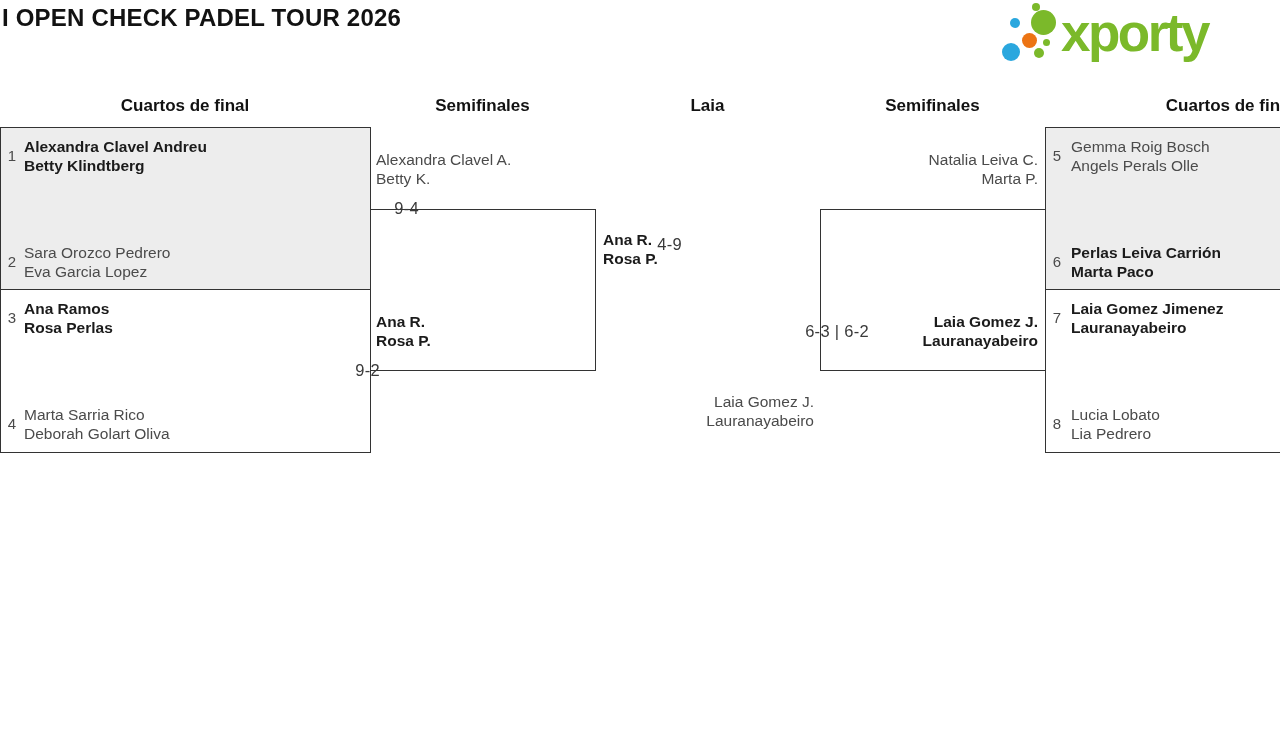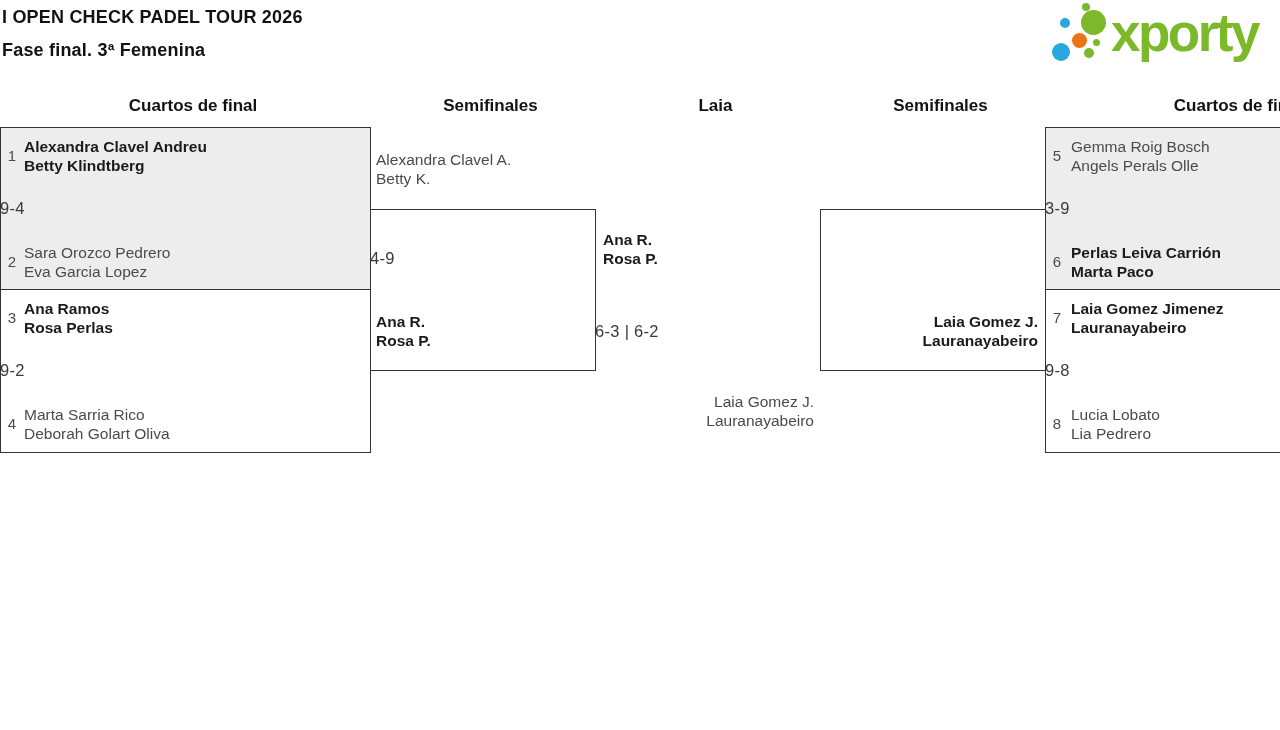--- a/index.html
+++ b/index.html
@@ -1,61 +1,60 @@
 <!DOCTYPE html>
 <html style="--heading-text: #121212; --box-border: #333333; --box-fill: #ededed; --winner-text: #1b1b1b; --loser-text: #4b4b4b; --score-text: #3a3a3a;"><head>
 <meta charset="utf-8">
 <style>
   html,body{margin:0;padding:0;background:#ffffff;}
   #stage{
     position:relative;width:1280px;height:730px;overflow:hidden;background:#fff;
     font-family:"Liberation Sans","DejaVu Sans",sans-serif;
   }
   .title{
-    position:absolute;left:2px;top:1px;font-size:18px;font-weight:800;
+    position:absolute;left:2px;top:1px;font-size:24px;font-weight:800;
     line-height:33px;color:var(--heading-text,#121212);letter-spacing:0.2px;
   }
   .colhead{
     position:absolute;top:96px;height:20px;font-size:17px;font-weight:600;
-    color:var(--heading-text,#121212);text-align:center;margin-left:8px;
+    color:var(--heading-text,#121212);text-align:center;
   }
   .box{
     position:absolute;box-sizing:border-box;background:#fff;
     border:1.5px solid var(--box-border,#333);
   }
   .box.shaded{background:var(--box-fill,#eee);}
   .seed{
     position:absolute;width:14px;text-align:center;font-size:15px;line-height:19px;
     color:var(--loser-text,#4b4b4b);
   }
   .team{
     position:absolute;font-size:15.5px;line-height:19px;
     color:var(--loser-text,#4b4b4b);white-space:nowrap;
   }
   .team.winner{font-weight:700;color:var(--winner-text,#1b1b1b);}
   .team.right{text-align:right;}
   .score{
-    position:absolute;text-align:left;font-size:16.5px;line-height:19px;
-    color:var(--score-text,#3a3a3a);letter-spacing:0.3px;
+    position:absolute;text-align:right;font-size:16.5px;line-height:19px;
+    color:var(--score-text,#3a3a3a);letter-spacing:0.3px;padding-left:48px;
   }
-  .logo{position:absolute;left:1050px;top:2px;width:230px;height:74px;}
+  .logo{position:absolute;left:1000px;top:2px;width:230px;height:74px;}
   .dot{position:absolute;border-radius:50%;}
   .wordmark{
     position:absolute;left:61px;top:-7px;font-size:53px;line-height:76px;
     font-weight:800;letter-spacing:-2.5px;
   }
 </style>
 </head>
 <body>
 
 <div id="stage">
 
   <div class="title">
     <div>I OPEN CHECK PADEL TOUR 2026</div>
-    <div>Fase final. 3ª Femenina</div>
   </div>
 
   <div class="logo">
     <div class="dot" style="left: 32px; top: 1px; width: 8px; height: 8px; background-color: rgb(123, 185, 42);"></div>
     <div class="dot" style="left: 31px; top: 8px; width: 25px; height: 25px; background-color: rgb(123, 185, 42);"></div>
     <div class="dot" style="left: 10px; top: 16px; width: 10px; height: 10px; background-color: rgb(42, 167, 222);"></div>
     <div class="dot" style="left: 22px; top: 31px; width: 15px; height: 15px; background-color: rgb(236, 116, 20);"></div>
     <div class="dot" style="left: 43px; top: 37px; width: 7px; height: 7px; background-color: rgb(123, 185, 42);"></div>
     <div class="dot" style="left: 2px; top: 41px; width: 18px; height: 18px; background-color: rgb(42, 167, 222);"></div>
     <div class="dot" style="left: 34px; top: 46px; width: 10px; height: 10px; background-color: rgb(123, 185, 42);"></div>
@@ -96,36 +95,40 @@
   <div class="seed" style="left:5px;top:414px">4</div>
   <div class="team" style="left:24px;top:405px">
     <div>Marta Sarria Rico</div>
     <div>Deborah Golart Oliva</div>
   </div>
 
   <div class="team" style="left:376px;top:150px">
     <div>Alexandra Clavel A.</div>
     <div>Betty K.</div>
   </div>
-  <div class="score" style="left:370px;width:264px;top:249px">4-9</div>
+  <div class="score" style="left:370px;width:264px;top:235px">4-9</div>
   <div class="team winner" style="left:376px;top:312px">
     <div>Ana R.</div>
     <div>Rosa P.</div>
   </div>
 
   <div class="team winner" style="left:603px;top:230px">
     <div>Ana R.</div>
     <div>Rosa P.</div>
   </div>
   <div class="score" style="left:595px;width:226px;top:322px">6-3 | 6-2</div>
   <div class="team right" style="left:595px;width:219px;top:392px">
     <div>Laia Gomez J.</div>
     <div>Lauranayabeiro</div>
   </div>
 
+  <div class="team right" style="left:820px;width:218px;top:150px">
+    <div>Natalia Leiva C.</div>
+    <div>Marta P.</div>
+  </div>
   <div class="team winner right" style="left:820px;width:218px;top:312px">
     <div>Laia Gomez J.</div>
     <div>Lauranayabeiro</div>
   </div>
 
   <div class="seed" style="left:1050px;top:146px">5</div>
   <div class="team" style="left:1071px;top:137px">
     <div>Gemma Roig Bosch</div>
     <div>Angels Perals Olle</div>
   </div>

